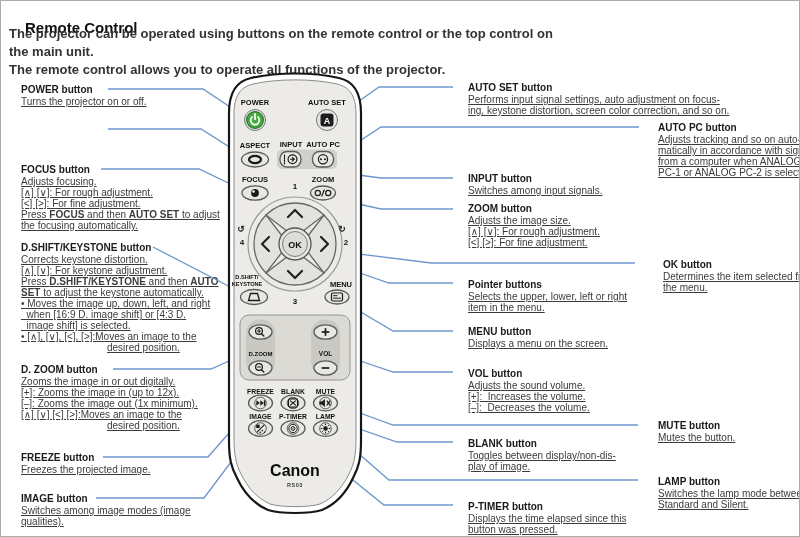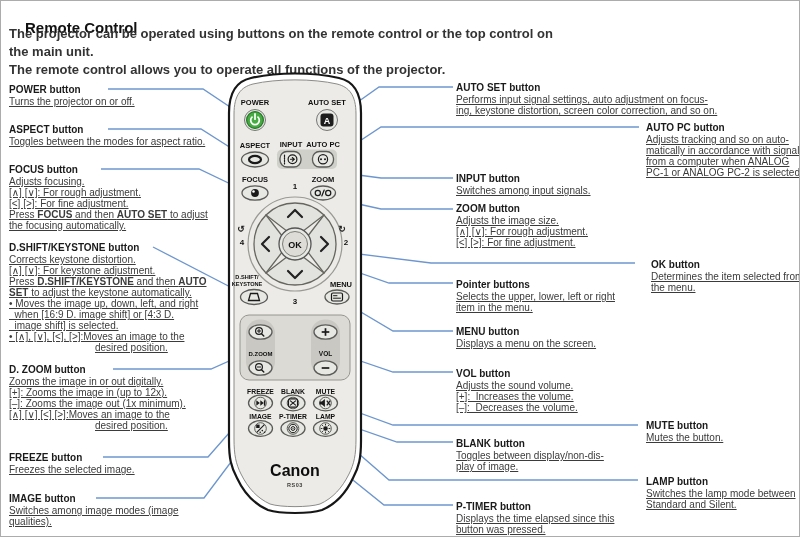--- a/index.html
+++ b/index.html
@@ -1,20 +1,20 @@
 <!DOCTYPE html>
 <html><head>
 <meta charset="utf-8">
 <style>
   html,body{margin:0;padding:0;background:#fff;}
   body{width:800px;height:537px;position:relative;font-family:"Liberation Sans",sans-serif;}
   .frame{position:absolute;inset:0;border:1px solid #acacac;overflow:hidden;background:#fff;}
   h1.title{position:absolute;left:8px;top:2px;margin:16px;font-size:15px;color:#111;}
   .intro{position:absolute;left:8px;top:24px;font-size:13px;line-height:18px;color:#333;white-space:pre-line;font-weight:bold;}
-  .co{position:absolute;white-space:nowrap;}
+  .co{position:absolute;white-space:nowrap;margin-left:12px;}
   .co h3{margin:0 0 1px 0;font-size:10px;line-height:11px;color:#1a1a1a;}
   .co .d{font-size:10px;line-height:11px;color:#3b3b3b;text-decoration:underline;}
   .ind{display:inline-block;width:86px;}
   svg{position:absolute;left:0;top:0;}
   .co-line{fill:none;stroke:#6d96cf;stroke-width:1.3px;}
   svg text{font-family:"Liberation Sans",sans-serif;}
   .blbl{font-weight:bold;font-size:7.5px;fill:#101010;text-anchor:middle;}
   .slbl{font-weight:bold;font-size:5.6px;fill:#101010;text-anchor:middle;}
   .num{font-weight:bold;font-size:8px;fill:#101010;text-anchor:middle;}
   .rot{font-weight:bold;font-size:9px;fill:#222;text-anchor:middle;}
@@ -31,39 +31,35 @@
 
   <h1 class="title">Remote Control</h1>
   <div class="intro">The projector can be operated using buttons on the remote control or the top control on
 the main unit.
 The remote control allows you to operate all functions of the projector.</div>
 
   <div class="co" style="left:8px;top:83px;width:230px">
     <h3>POWER button</h3>
     <div class="d">Turns the projector on or off.</div>
   </div>
-  <div class="co" style="left:8px;top:123px;width:230px">
-    <h3>ASPECT button</h3>
-    <div class="d">Toggles between the modes for aspect ratio.</div>
-  </div>
   <div class="co" style="left:8px;top:163px;width:230px">
     <h3>FOCUS button</h3>
     <div class="d">Adjusts focusing.<br>[∧] [∨]: For rough adjustment.<br>[&lt;] [&gt;]: For fine adjustment.<br>Press <b>FOCUS</b> and then <b>AUTO SET</b> to adjust<br>the focusing automatically.</div>
   </div>
   <div class="co" style="left:8px;top:241px;width:230px">
     <h3>D.SHIFT/KEYSTONE button</h3>
     <div class="d">Corrects keystone distortion.<br>[∧] [∨]: For keystone adjustment.<br>Press <b>D.SHIFT/KEYSTONE</b> and then <b>AUTO</b><br><b>SET</b> to adjust the keystone automatically.<br>• Moves the image up, down, left, and right<br>&nbsp;&nbsp;when [16:9 D. image shift] or [4:3 D.<br>&nbsp;&nbsp;image shift] is selected.<br>• [∧], [∨], [&lt;], [&gt;]:Moves an image to the<br><span class="ind"></span>desired position.</div>
   </div>
   <div class="co" style="left:8px;top:363px;width:230px">
     <h3>D. ZOOM button</h3>
     <div class="d">Zooms the image in or out digitally.<br>[+]: Zooms the image in (up to 12x).<br>[–]: Zooms the image out (1x minimum).<br>[∧] [∨] [&lt;] [&gt;]:Moves an image to the<br><span class="ind"></span>desired position.</div>
   </div>
   <div class="co" style="left:8px;top:451px;width:230px">
     <h3>FREEZE button</h3>
-    <div class="d">Freezes the selected image.</div>
+    <div class="d">Freezes the projected image.</div>
   </div>
   <div class="co" style="left:455px;top:81px;width:340px">
     <h3>AUTO SET button</h3>
     <div class="d">Performs input signal settings, auto adjustment on focus-<br>ing, keystone distortion, screen color correction, and so on.</div>
   </div>
 
   <div class="co" style="left:8px;top:492px;width:230px">
     <h3>IMAGE button</h3>
     <div class="d">Switches among image modes (image<br>qualities).</div>
   </div>

